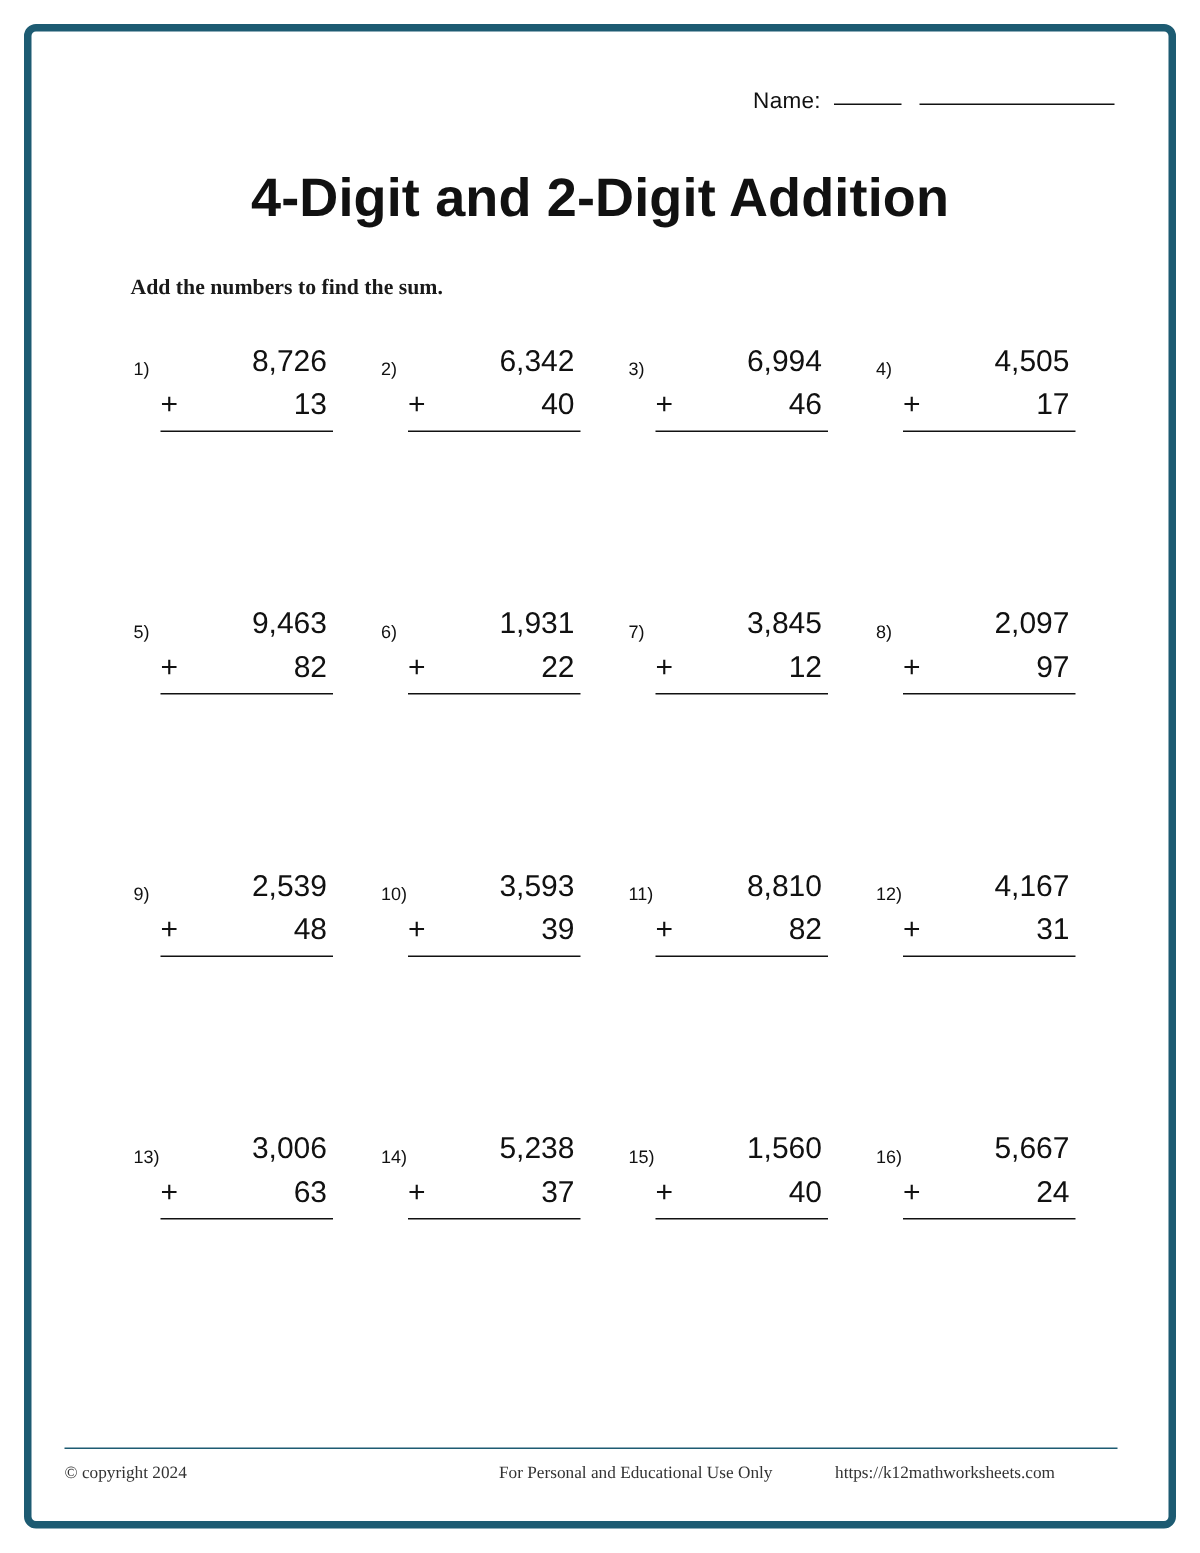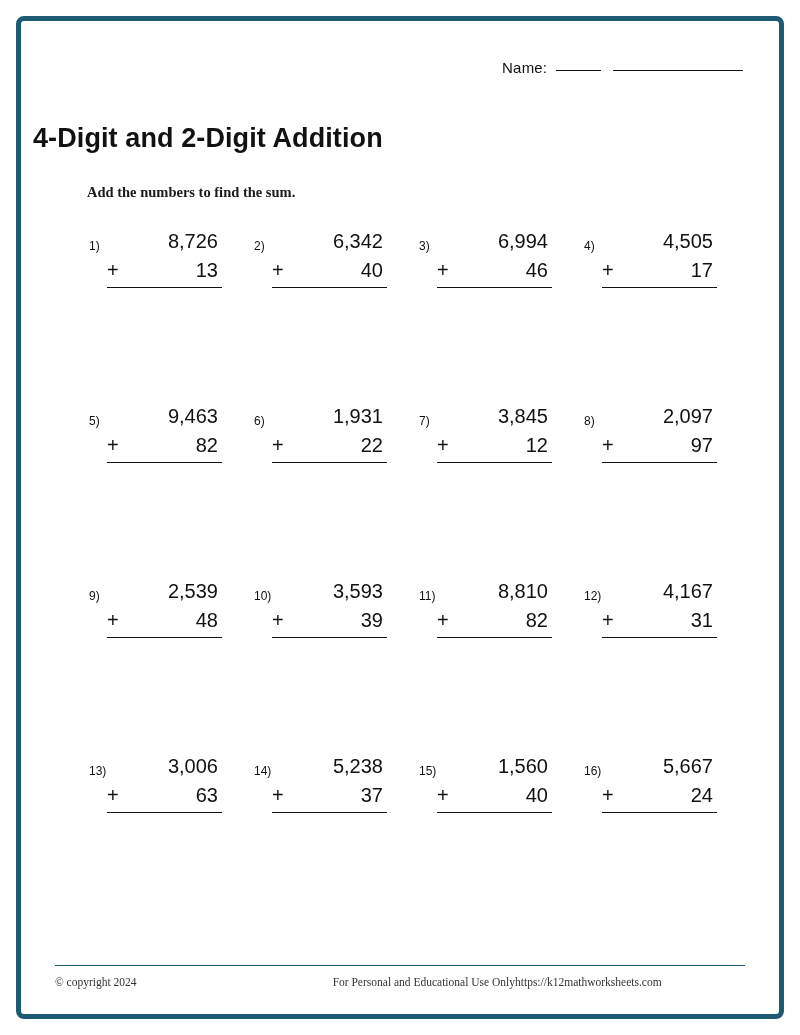--- a/index.html
+++ b/index.html
@@ -52,23 +52,23 @@
     width: 130px;
     border-bottom: 1.6px solid #111;
     margin-left: 2px;
     vertical-align: 2px;
   }
   h1.title {
     position: absolute;
     top: 90px;
     left: 0;
     right: 0;
-    margin: 12px;
-    text-align: left;
-    font-size: 27px;
+    margin: 0;
+    text-align: center;
+    font-size: 36px;
     font-weight: bold;
     letter-spacing: .1px;
     color: #111;
   }
   .instruction {
     position: absolute;
     top: 163px;
     left: 66px;
     font-size: 14.5px;
     color: #1a1a1a;
@@ -124,34 +124,34 @@
     top: 0;
   }
   .stack .bar {
     margin-top: 2px;
     border-bottom: 1.6px solid #111;
     width: 100%;
   }
   .footer {
     position: absolute;
     bottom: 26px;
-    left: 34px;
+    left: 22px;
     right: 34px;
     border-top: 1.5px solid #1d5b72;
     padding-top: 10px;
     display: flex;
     justify-content: space-between;
     align-items: center;
     font-family: "Liberation Serif", serif;
     font-size: 11.5px;
     color: #333;
   }
   .footer .mid { text-align: right; flex: 1; }
   .footer .left { width: 170px; }
-  .footer .right { width: 230px; text-align: left; }
+  .footer .right { width: 230px; text-align: center; }
 </style>
 </head>
 <body>
 
 <div class="page">
   <div class="sheet">
 
     <div class="name-line">
       <span>Name:</span>
       <span class="rule"></span>

